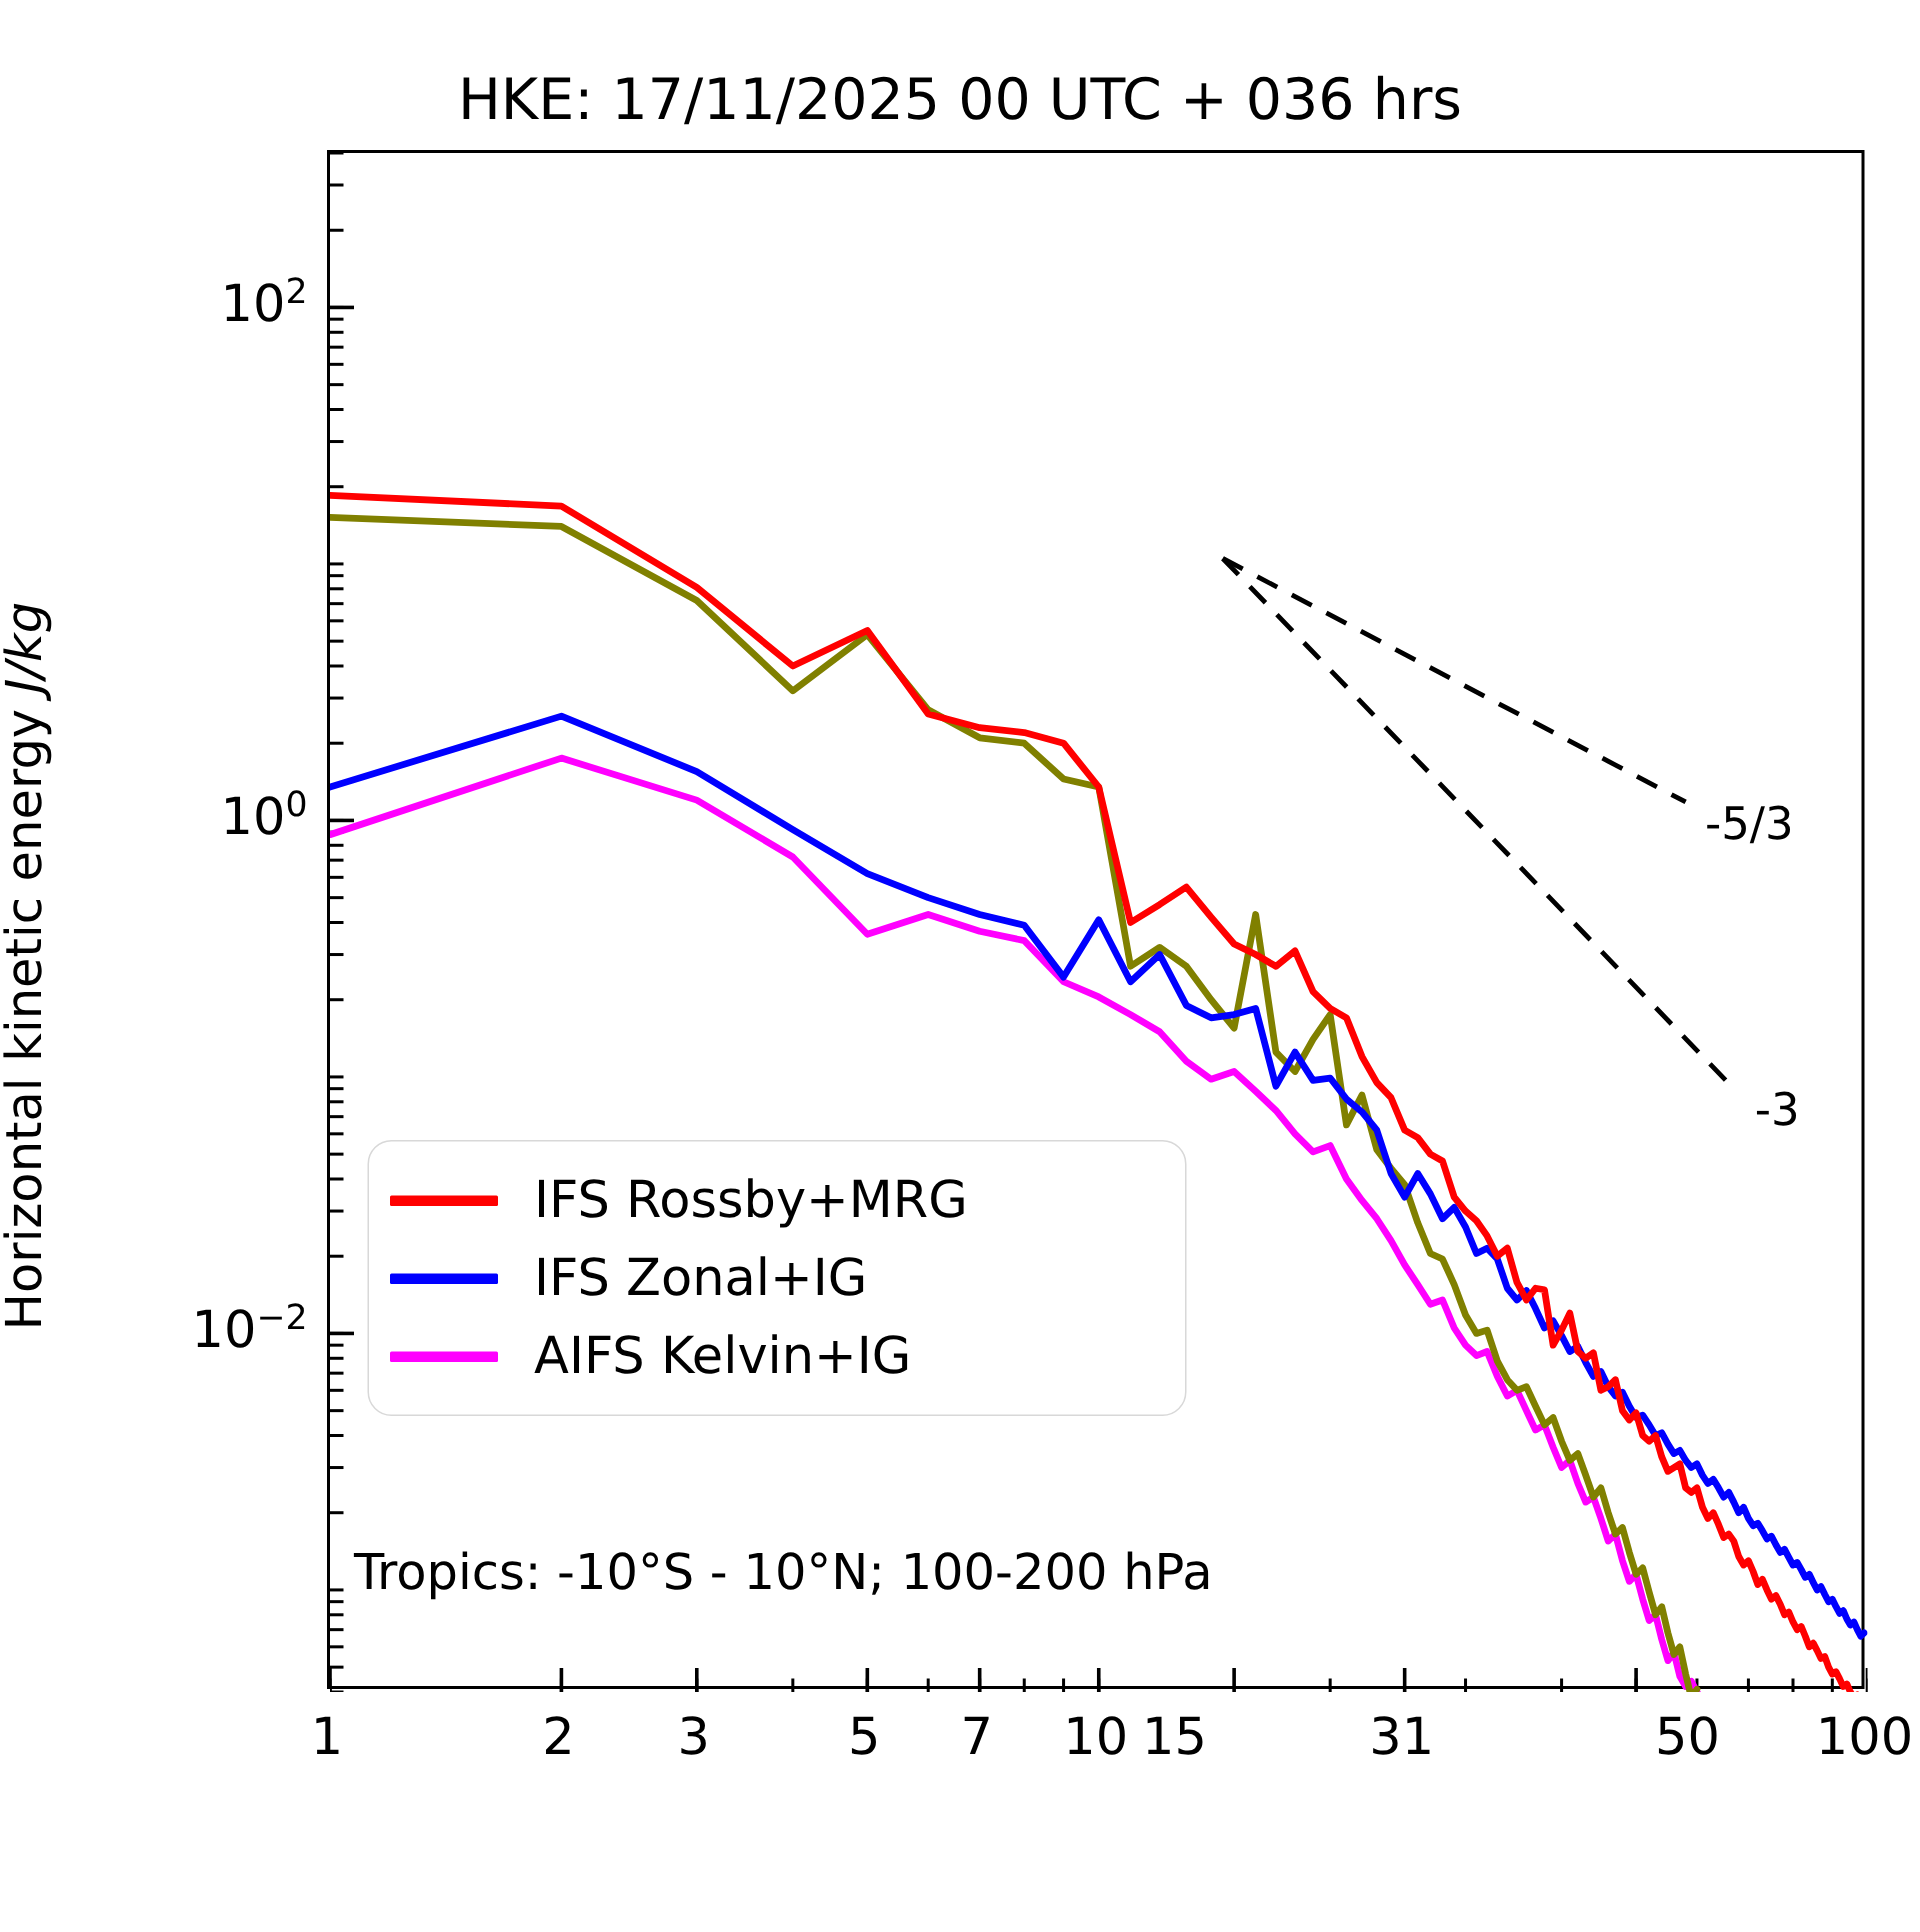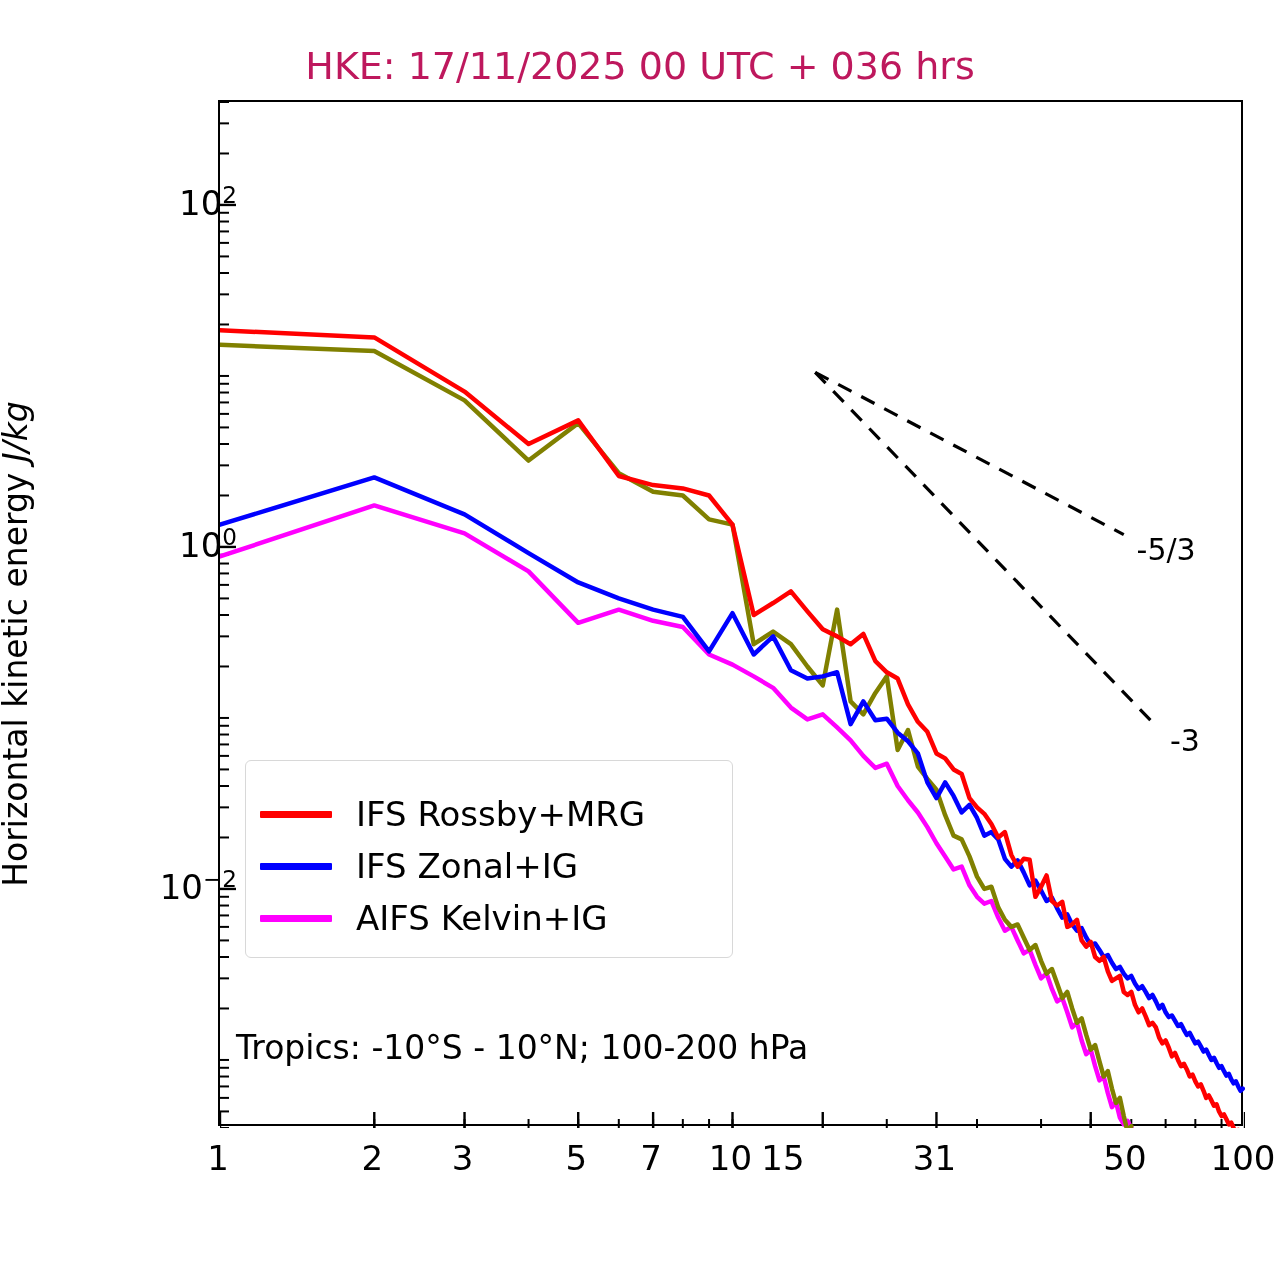--- a/index.html
+++ b/index.html
@@ -2,21 +2,21 @@
 <html><head>
 <meta charset="utf-8">
 <style>
   html,body{margin:0;padding:0;background:#ffffff;}
   body{width:1280px;height:1288px;overflow:hidden;
        font-family:"DejaVu Sans","Liberation Sans",sans-serif;color:#000;}
   #root{position:relative;width:1280px;height:1288px;}
 
   #chart-title{
     position:absolute; left:0; top:44px; width:1280px;
-    text-align:center; font-size:38px; color:#be185d; letter-spacing:0px;
+    text-align:center; font-size:38px; color:#000000; letter-spacing:0px;
     font-family:"DejaVu Sans","Liberation Sans",sans-serif;
   }
 
   #plot-area{
     position:absolute; left:218px; top:100px;
     width:1025px; height:1026px;
     border:2.2px solid #000; box-sizing:border-box; background:#fff;
   }
   #plot-svg{position:absolute;left:0;top:0;width:1025px;height:1026px;display:block;}
 
@@ -37,31 +37,31 @@
   }
   #xlabel .it{ font-style:italic; }
 
   
   .xtick-label{
     position:absolute; font-size:34px; text-align:center;
     transform:translateX(-50%); top:1138px; white-space:nowrap;
   }
   .ytick-label{
     position:absolute; font-size:34px; text-align:right;
-    transform:translateY(-50%); right:1043px; white-space:nowrap;
+    transform:translateY(-50%); right:1075px; white-space:nowrap;
   }
   .ytick-label sup{ font-size:0.68em; vertical-align:super; line-height:0; }
 
   
   #legend{
     position:absolute; left:245px; top:760px;
-    width:488px; box-sizing:border-box;
-    border:1.6px solid #d8d8d8; border-radius:6px;
+    width:546px; box-sizing:border-box;
+    border:1.6px solid #d8d8d8; border-radius:16px;
     background:rgba(255,255,255,0.92);
-    padding:27px 16px 13px 14px;
+    padding:13px 16px 13px 14px;
   }
   .legend-row{ display:flex; align-items:center; height:52px; }
   .legend-swatch{ width:72px; height:7px; flex:0 0 72px; border-radius:1px; }
   .legend-text{ margin-left:24px; font-size:34px; white-space:nowrap; }
 
   
   #region-note{
     position:absolute; left:236px; top:1028px;
     font-size:33px; white-space:nowrap;
   }

